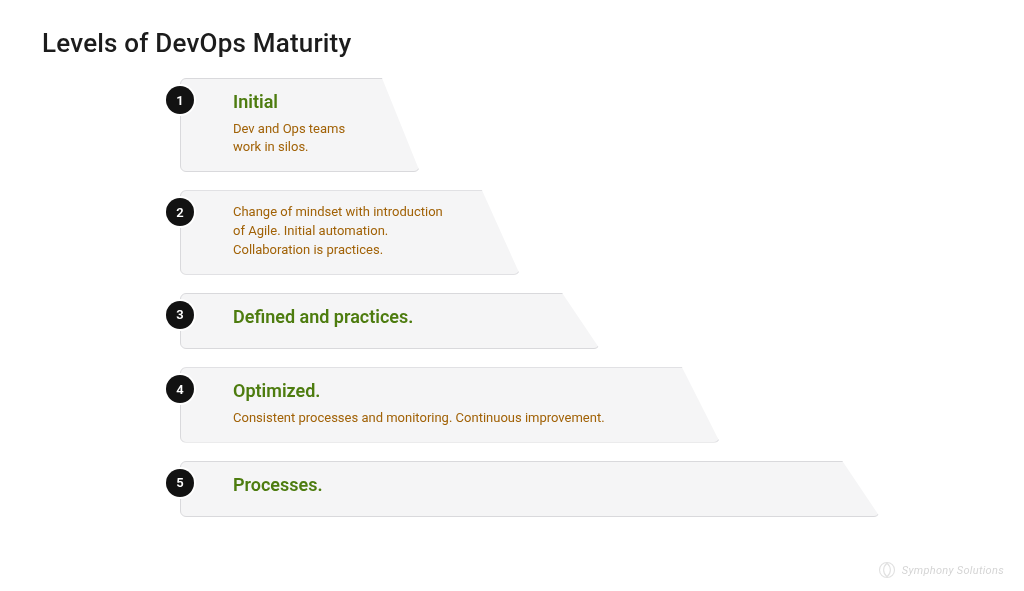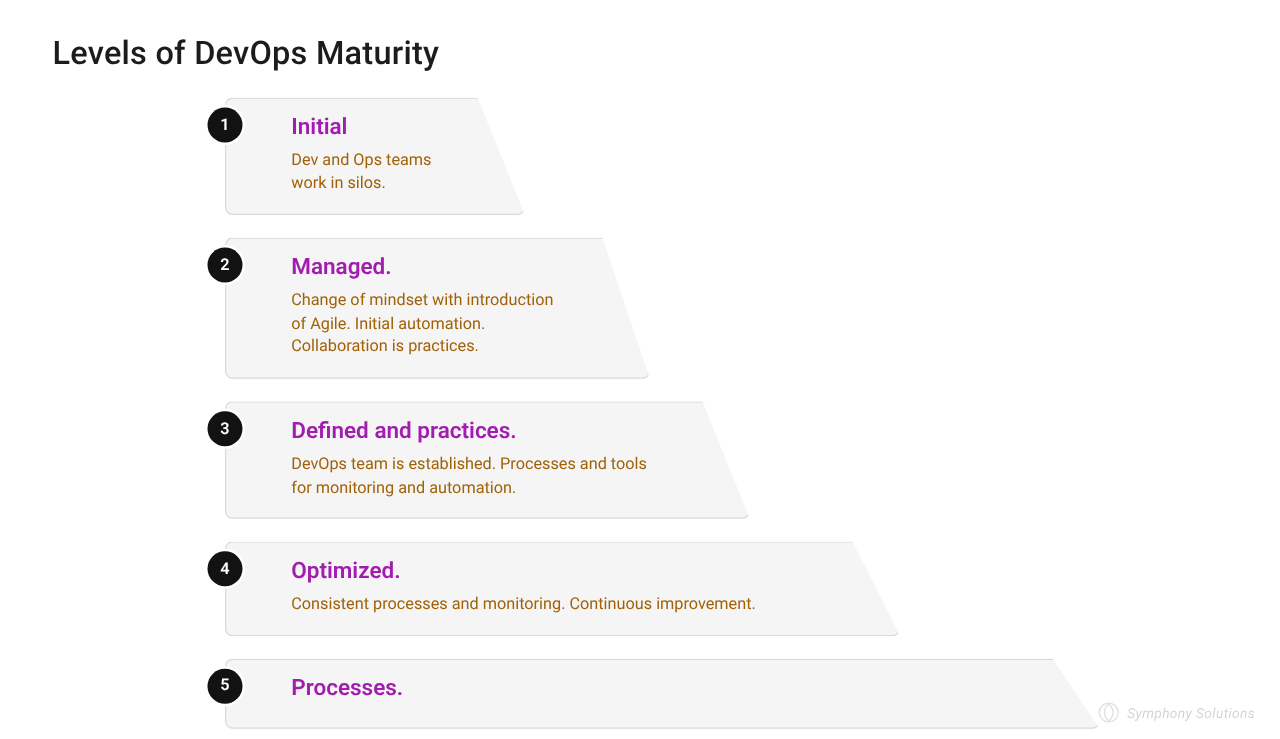--- a/index.html
+++ b/index.html
@@ -40,21 +40,21 @@
     border: 1px solid #d9d9dc;
     border-radius: 6px;
     padding: 12px 64px 14px 52px;
     box-sizing: border-box;
     
     clip-path: polygon(0 0, calc(100% - 38px) 0, 100% 100%, 0 100%);
   }
   .card-title {
     font-size: 18px;
     font-weight: 600;
-    color: #a21caf;
+    color: #4d7c0f;
     margin: 0 0 6px 0;
     line-height: 1.25;
   }
   .card-desc {
     font-size: 13px;
     color: #a16207;
     line-height: 1.45;
     margin: 0;
   }
   .badge {
@@ -106,30 +106,28 @@
       <div class="badge">1</div>
       <div class="card" style="width:240px">
         <p class="card-title">Initial</p>
         <p class="card-desc">Dev and Ops teams work in silos.</p>
       </div>
     </div>
 
     <div class="level">
       <div class="badge">2</div>
       <div class="card" style="width:340px">
-        <p class="card-title">Managed.</p>
         <p class="card-desc">Change of mindset with introduction of Agile. Initial automation. Collaboration is practices.</p>
       </div>
     </div>
 
     <div class="level">
       <div class="badge">3</div>
       <div class="card" style="width:420px">
         <p class="card-title">Defined and practices.</p>
-        <p class="card-desc">DevOps team is established. Processes and tools for monitoring and automation.</p>
       </div>
     </div>
 
     <div class="level">
       <div class="badge">4</div>
       <div class="card" style="width:540px">
         <p class="card-title">Optimized.</p>
         <p class="card-desc">Consistent processes and monitoring. Continuous improvement.</p>
       </div>
     </div>

